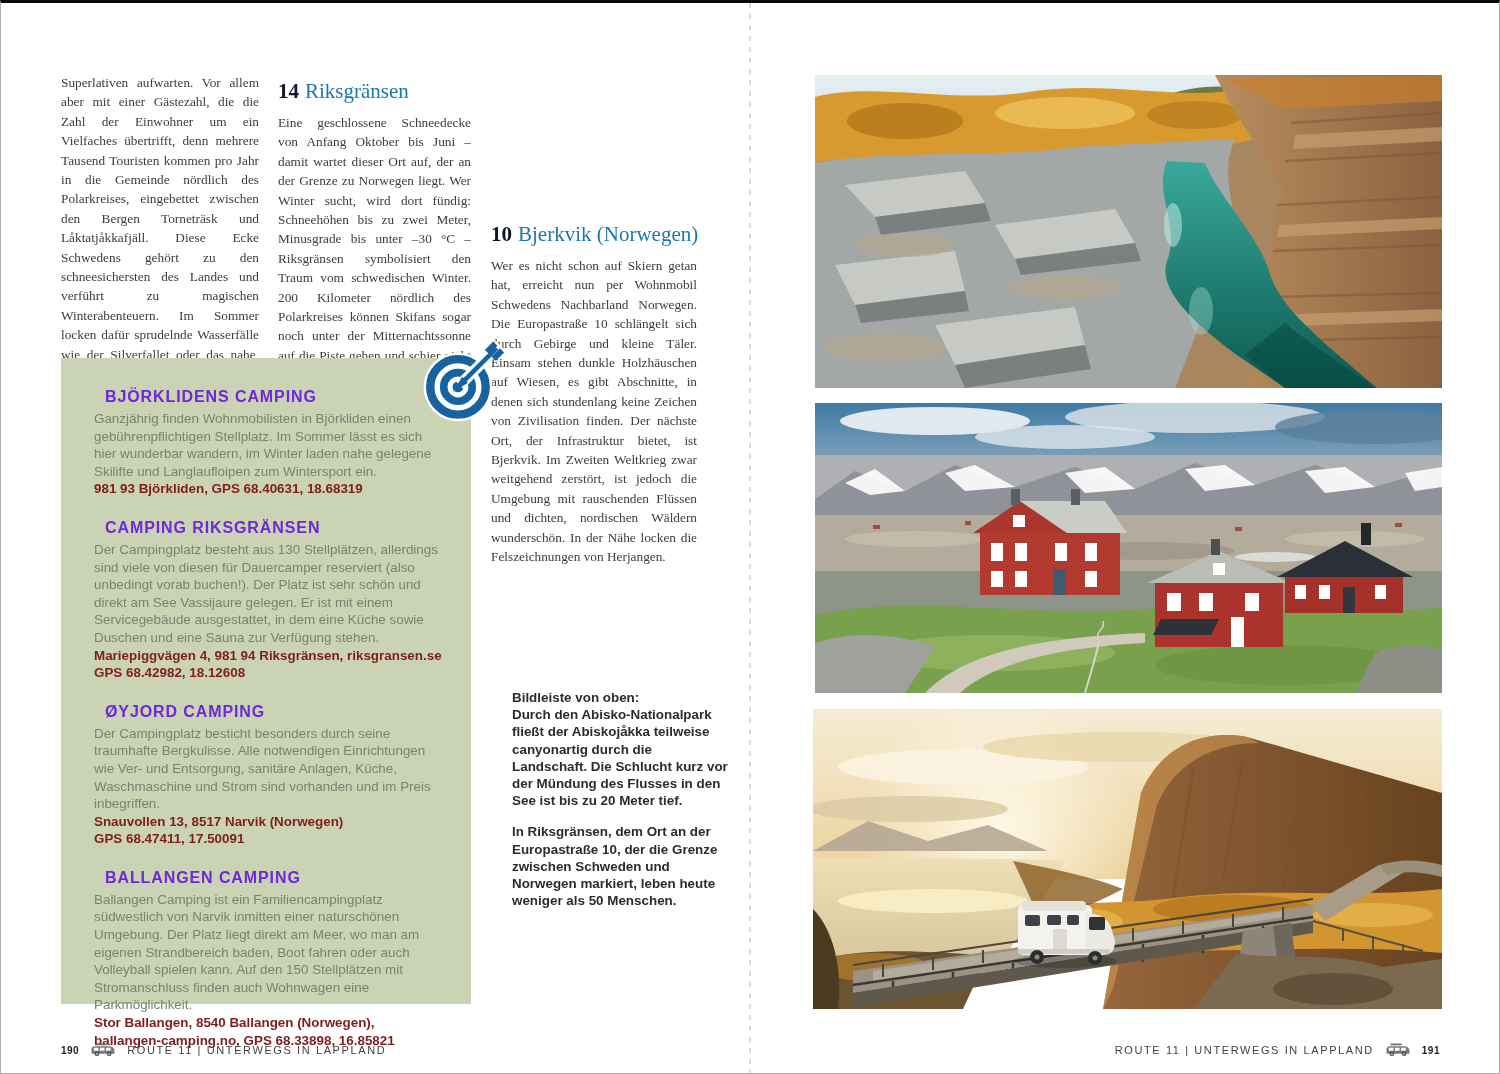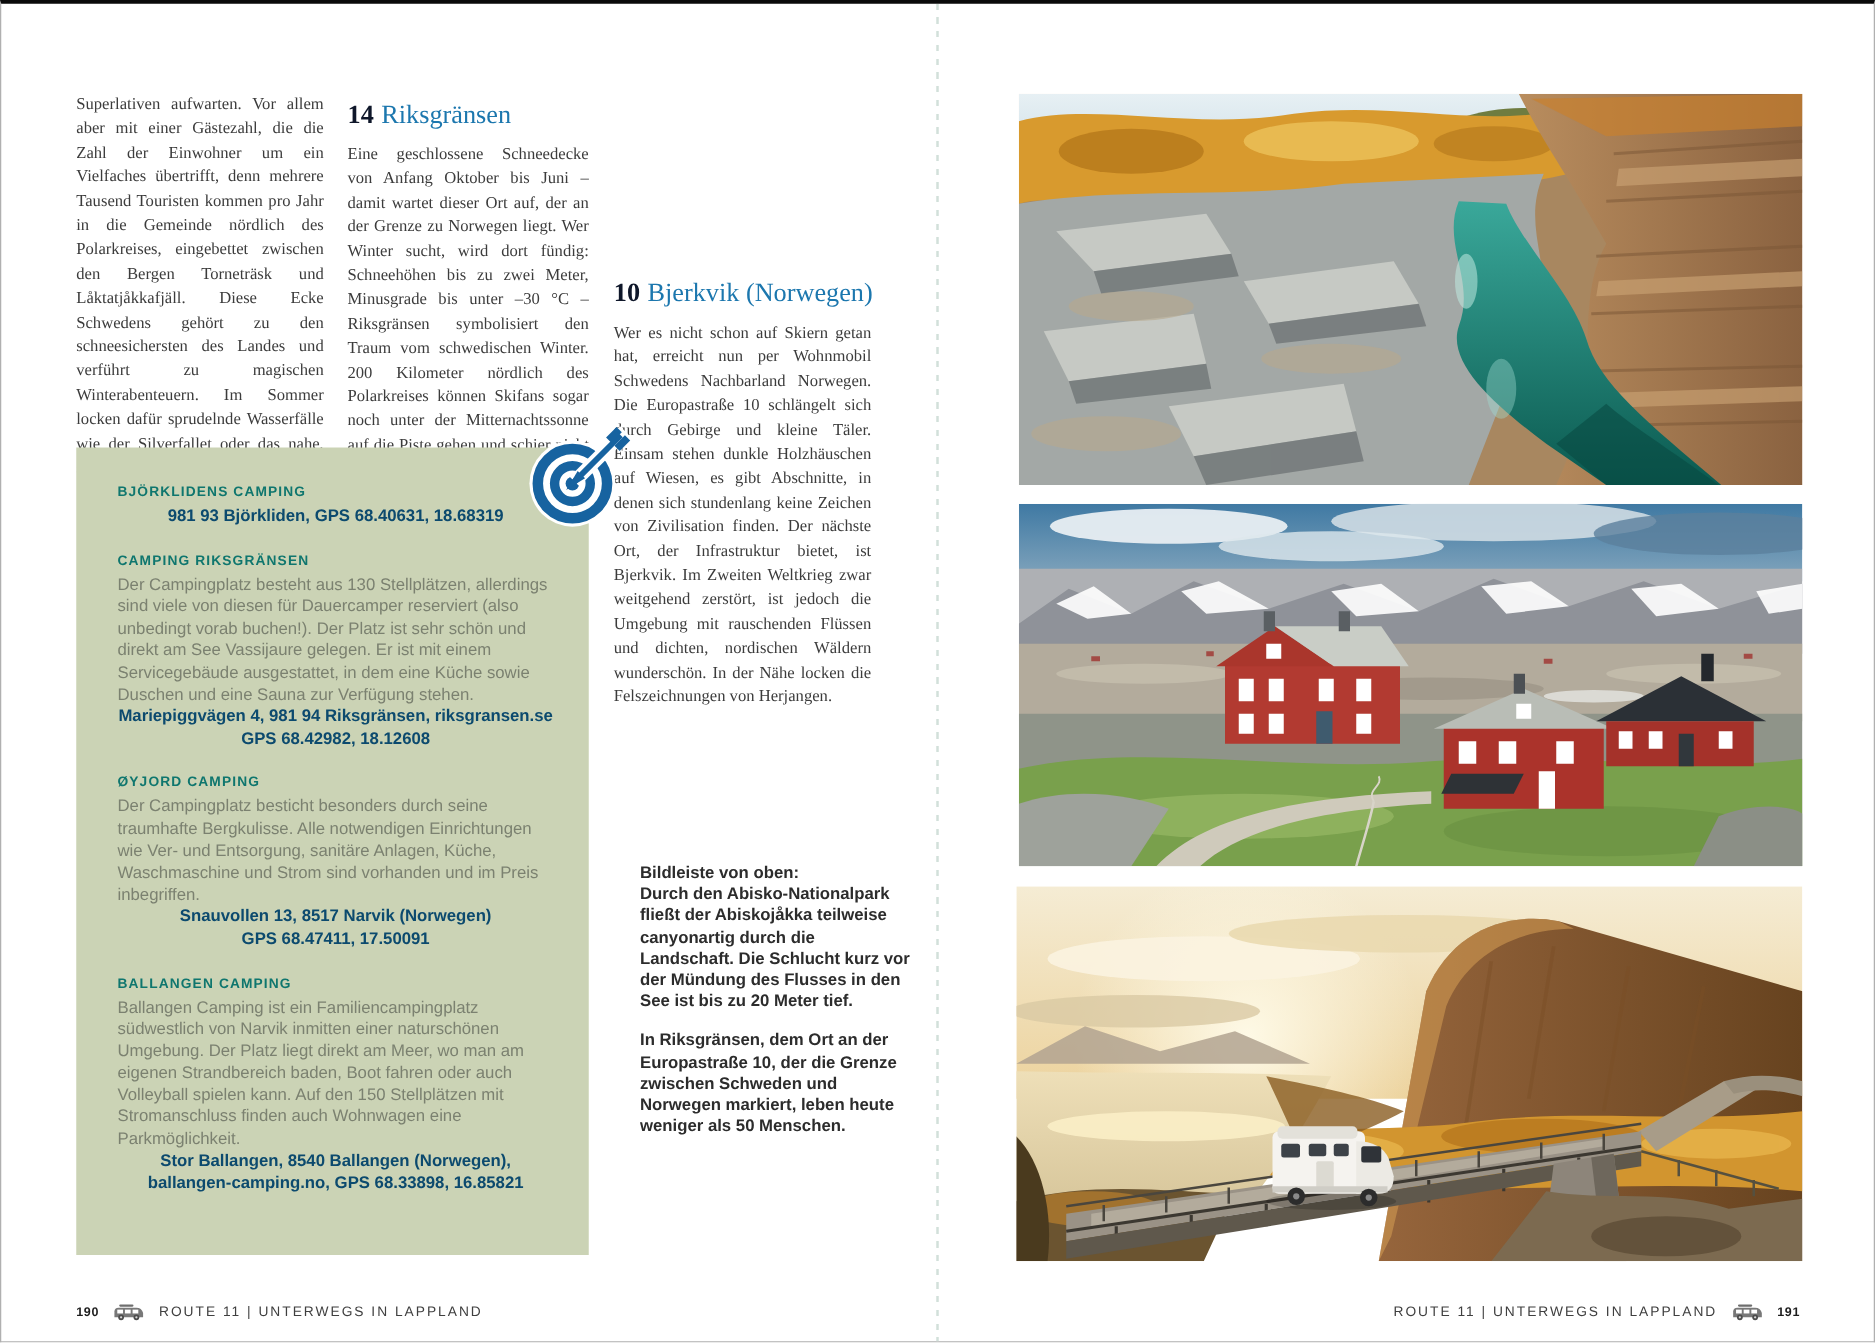--- a/index.html
+++ b/index.html
@@ -22,24 +22,24 @@
     font-size:21px;color:#1c77ae;white-space:nowrap;
   }
   .sechead .num{color:#0f172a;font-weight:bold;margin-right:6px;}
   
   .greenbox{
     position:absolute;left:60px;top:355px;width:410px;height:646px;
     background:#cbd3b5;box-sizing:border-box;padding:30px 28px 0 33px;
   }
   .camp-entry{margin:0 0 21px 0;}
   .camp-title{
-    font-size:11px;font-weight:bold;letter-spacing:0.9px;color:#0f766e;margin:0 0 4px 0;
+    font-size:16px;font-weight:bold;letter-spacing:0.9px;color:#6d28d9;margin:0 0 4px 11px;
   }
   .camp-body{font-size:13.4px;line-height:17.6px;color:#7b8170;margin:0;}
-  .camp-addr{font-size:13.4px;line-height:17.6px;color:#0c4a6e;font-weight:bold;margin:0;text-align:center;}
+  .camp-addr{font-size:13.4px;line-height:17.6px;color:#7f1d1d;font-weight:bold;margin:0;}
   
   .caption{
     position:absolute;left:490px;top:686px;width:218px;
     font-size:13.4px;line-height:17.2px;font-weight:bold;color:#2c2c2c;margin-left:21px;
   }
   .caption p{margin:0 0 14px 0;}
   
   .footer{
     position:absolute;top:1040px;display:flex;align-items:center;gap:11px;
     font-size:11px;letter-spacing:1.6px;color:#3f3f3f;white-space:nowrap;
@@ -68,20 +68,21 @@
 
 
   <div class="sechead" style="left:490px;top:219px;">
     <span class="num">10</span><span>Bjerkvik (Norwegen)</span>
   </div>
   <p class="serifcol" style="left:490px;top:253px;width:206px;">Wer es nicht schon auf Skiern getan hat, erreicht nun per Wohnmobil Schwedens Nachbarland Norwegen. Die Europastraße 10 schlängelt sich durch Gebirge und kleine Täler. Einsam stehen dunkle Holzhäuschen auf Wiesen, es gibt Abschnitte, in denen sich stundenlang keine Zeichen von Zivilisation finden. Der nächste Ort, der Infrastruktur bietet, ist Bjerkvik. Im Zweiten Weltkrieg zwar weitgehend zerstört, ist jedoch die Umgebung mit rauschenden Flüssen und dichten, nordischen Wäldern wunderschön. In der Nähe locken die Felszeichnungen von Herjangen.</p>
 
   <div class="greenbox">
     <div class="camp-entry">
       <p class="camp-title">BJÖRKLIDENS CAMPING</p>
+      <p class="camp-body">Ganzjährig finden Wohnmobilisten in Björkliden einen gebührenpflichtigen Stellplatz. Im Sommer lässt es sich hier wunderbar wandern, im Winter laden nahe gelegene Skilifte und Langlaufloipen zum Wintersport ein.</p>
       <p class="camp-addr">981 93 Björkliden, GPS 68.40631, 18.68319</p>
     </div>
     <div class="camp-entry">
       <p class="camp-title">CAMPING RIKSGRÄNSEN</p>
       <p class="camp-body">Der Campingplatz besteht aus 130 Stellplätzen, allerdings sind viele von diesen für Dauercamper reserviert (also unbedingt vorab buchen!). Der Platz ist sehr schön und direkt am See Vassijaure gelegen. Er ist mit einem Servicegebäude ausgestattet, in dem eine Küche sowie Duschen und eine Sauna zur Verfügung stehen.</p>
       <p class="camp-addr">Mariepiggvägen 4, 981 94 Riksgränsen, riksgransen.se</p>
       <p class="camp-addr">GPS 68.42982, 18.12608</p>
     </div>
     <div class="camp-entry">
       <p class="camp-title">ØYJORD CAMPING</p>

